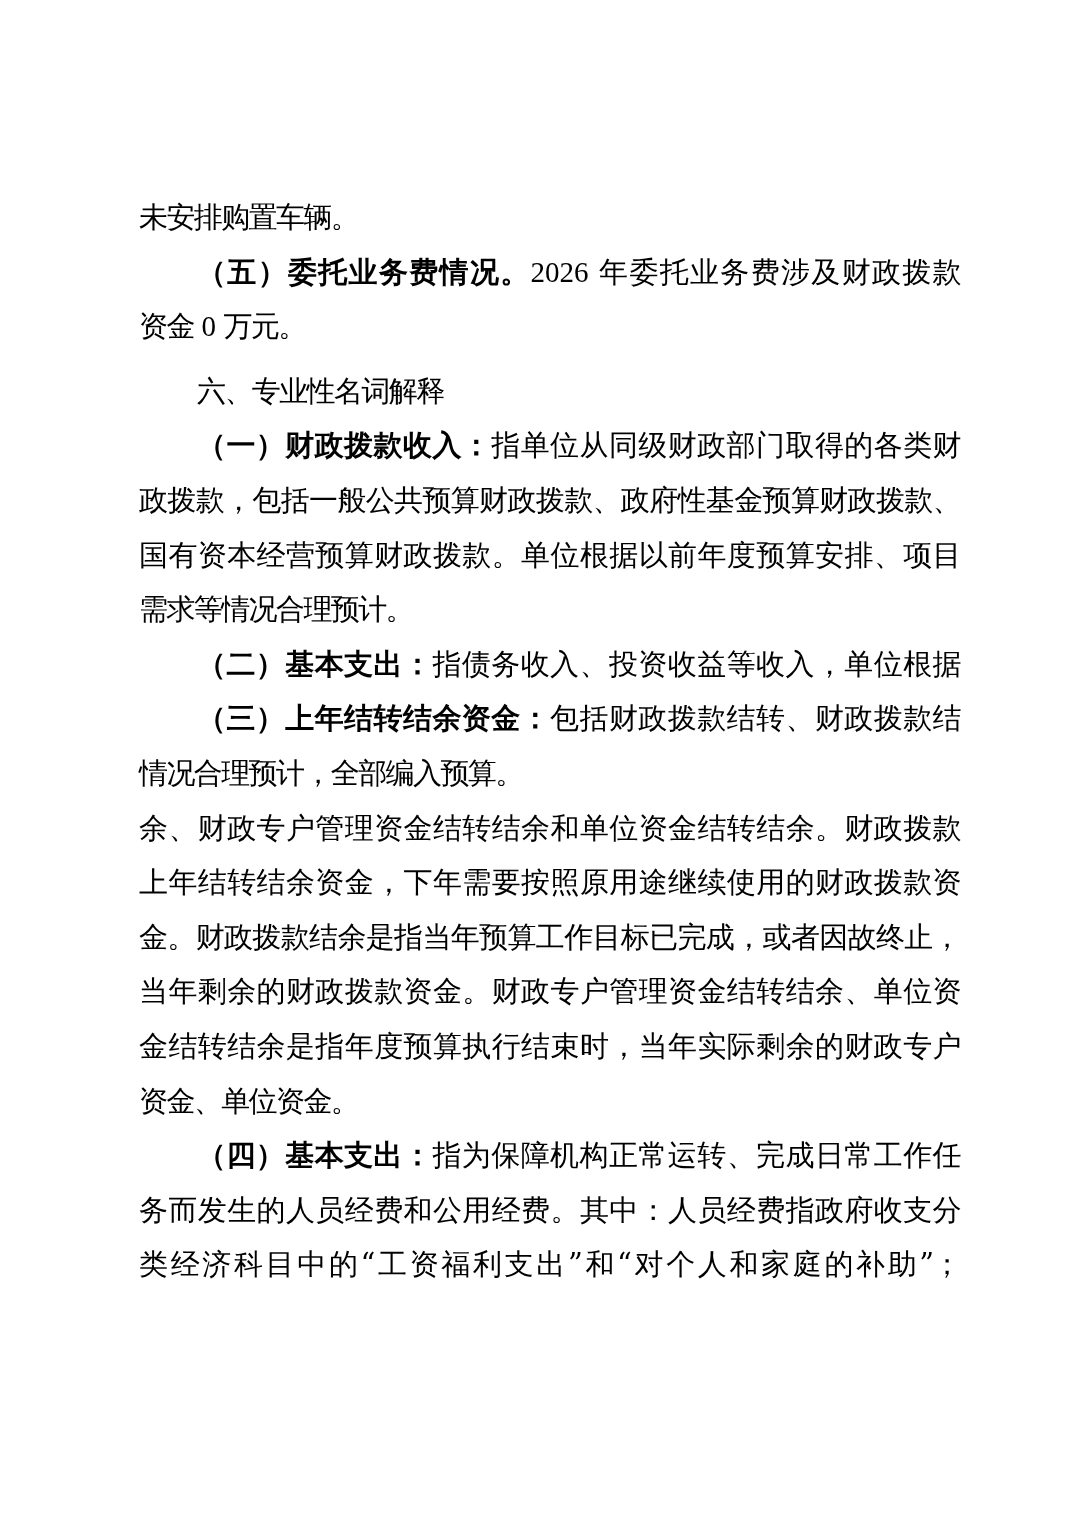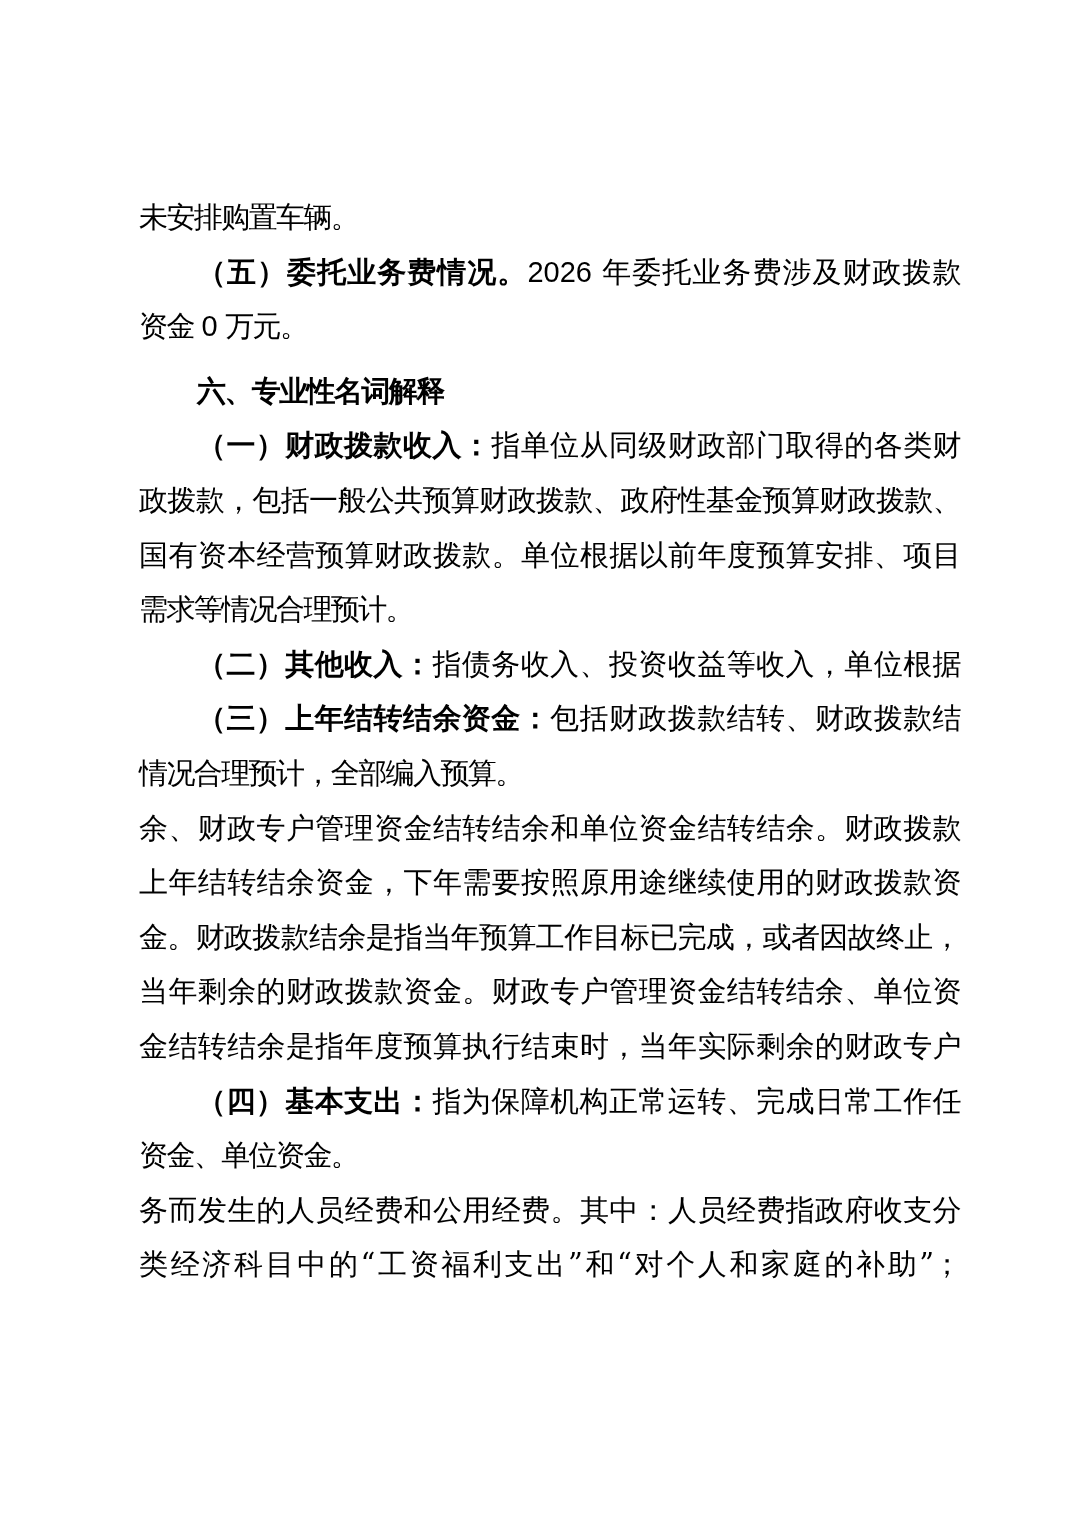--- a/index.html
+++ b/index.html
@@ -38,45 +38,45 @@
     text-indent: 2em;
   }
   .line.heading-line {
     margin-top: 10px;
   }
   .seg-bold {
     font-weight: bold;
   }
   .seg-heading {
     font-family: "DejaVu Sans", "Liberation Sans", sans-serif;
-    font-weight: bold;
+    font-weight: normal;
     margin-top: 40px;
   }
   .seg-latin {
-    font-family: Liberation Sans, sans-serif;
+    font-family: Liberation Serif, serif;
     letter-spacing: 0;
   }
 </style>
 </head>
 <body>
 
 <div class="page" style="background: rgb(255, 255, 255); color: rgb(0, 0, 0);">
     <div class="line"><span class="">未安排购置车辆。</span></div>
     <div class="line justify indent"><span class="seg-bold ">（五）委托业务费情况。</span><span class="seg-latin">2026</span><span class=""> 年委托业务费涉及财政拨款</span></div>
     <div class="line"><span class="">资金 </span><span class="seg-latin">0</span><span class=""> 万元。</span></div>
     <div class="line indent heading-line"><span class="seg-heading ">六、专业性名词解释</span></div>
     <div class="line justify indent"><span class="seg-bold ">（一）财政拨款收入：</span><span class="">指单位从同级财政部门取得的各类财</span></div>
     <div class="line justify"><span class="">政拨款，包括一般公共预算财政拨款、政府性基金预算财政拨款、</span></div>
     <div class="line justify"><span class="">国有资本经营预算财政拨款。单位根据以前年度预算安排、项目</span></div>
     <div class="line"><span class="">需求等情况合理预计。</span></div>
-    <div class="line justify indent"><span class="seg-bold ">（二）其他收入：</span><span class="">指债务收入、投资收益等收入，单位根据</span></div>
+    <div class="line justify indent"><span class="seg-bold ">（二）基本支出：</span><span class="">指债务收入、投资收益等收入，单位根据</span></div>
     <div class="line justify indent"><span class="seg-bold ">（三）上年结转结余资金：</span><span class="">包括财政拨款结转、财政拨款结</span></div>
     <div class="line"><span class="">情况合理预计，全部编入预算。</span></div>
     <div class="line justify"><span class="">余、财政专户管理资金结转结余和单位资金结转结余。财政拨款</span></div>
     <div class="line justify"><span class="">上年结转结余资金，下年需要按照原用途继续使用的财政拨款资</span></div>
     <div class="line justify"><span class="">金。财政拨款结余是指当年预算工作目标已完成，或者因故终止，</span></div>
     <div class="line justify"><span class="">当年剩余的财政拨款资金。财政专户管理资金结转结余、单位资</span></div>
     <div class="line justify"><span class="">金结转结余是指年度预算执行结束时，当年实际剩余的财政专户</span></div>
+    <div class="line"><span class="">资金、单位资金。</span></div>
     <div class="line justify indent"><span class="seg-bold ">（四）基本支出：</span><span class="">指为保障机构正常运转、完成日常工作任</span></div>
-    <div class="line"><span class="">资金、单位资金。</span></div>
     <div class="line justify"><span class="">务而发生的人员经费和公用经费。其中：人员经费指政府收支分</span></div>
     <div class="line justify"><span class="">类经济科目中的“工资福利支出”和“对个人和家庭的补助”；</span></div>
   </div>
 
 </body></html>

